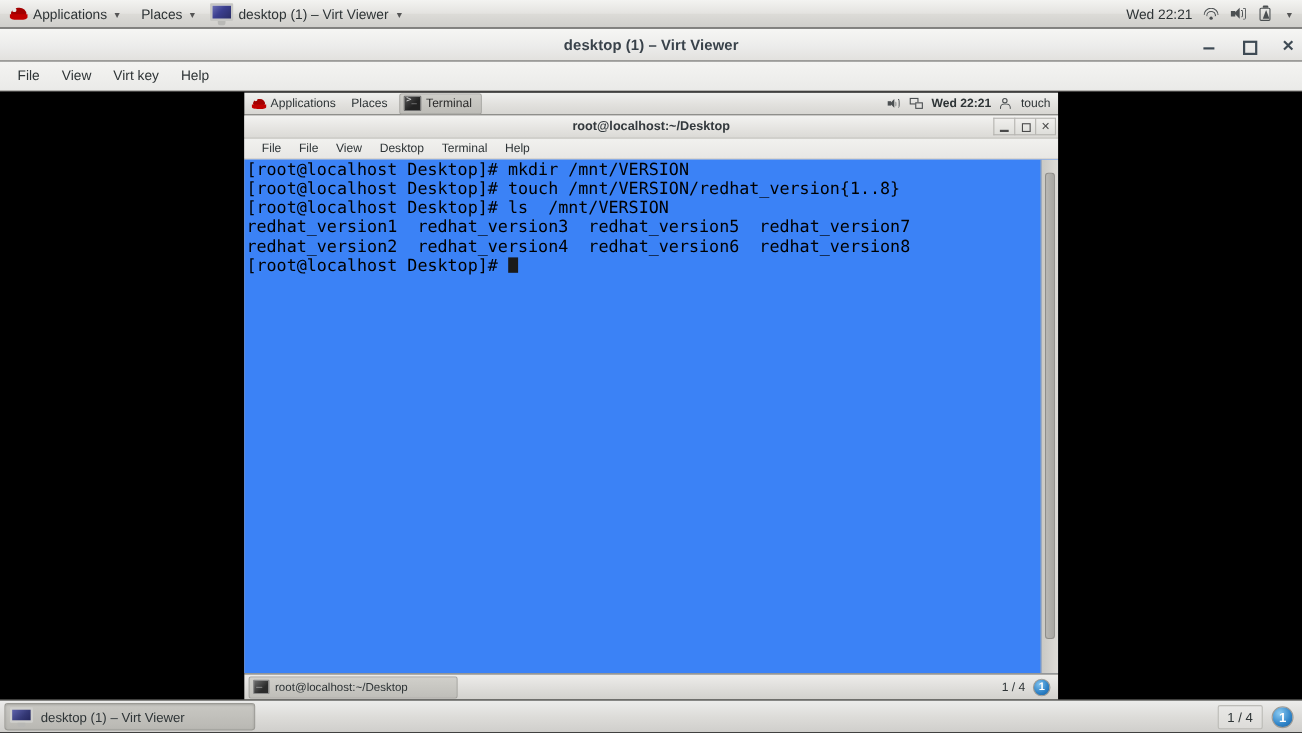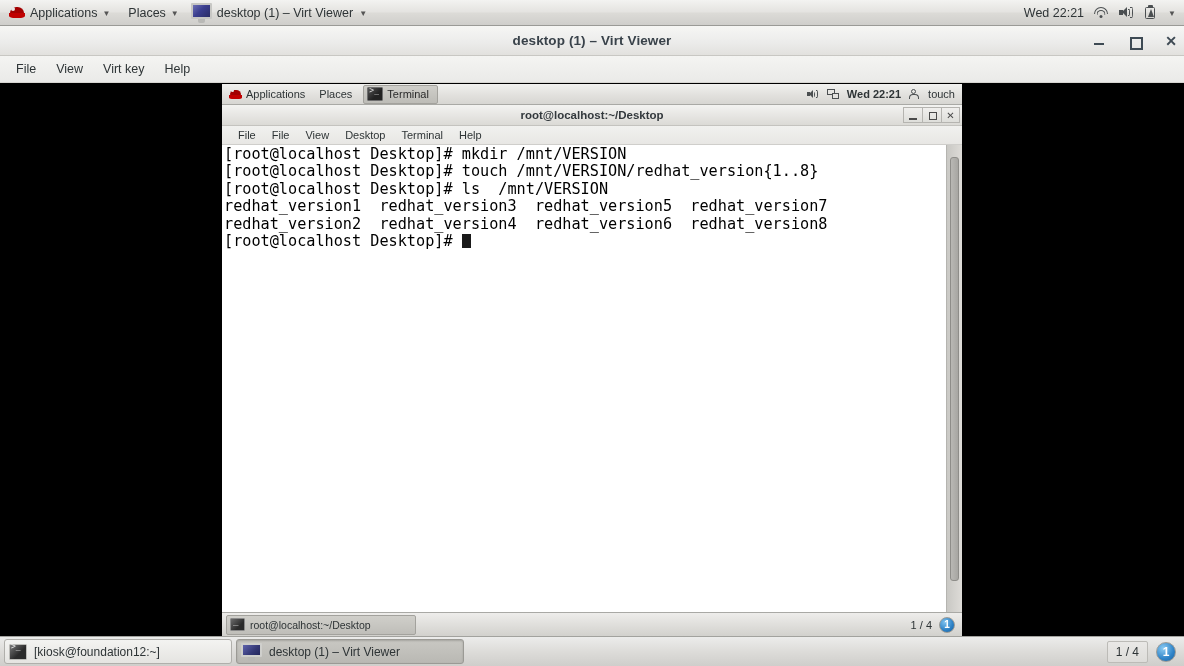--- a/index.html
+++ b/index.html
@@ -195,21 +195,21 @@
   .term-menubar {
     width: 740px; height: 19px;
     background: linear-gradient(to bottom, #f1f1ef 0%, #e8e7e4 100%);
     border-bottom: 1px solid #cfcecb;
     display: flex; align-items: center; padding-left: 8px;
   }
   .term-menubar .tm { padding: 0 8px; font-size: 11px; color: #2e3436; height: 19px; display: flex; align-items: center; }
 
   .term-body {
     position: relative; width: 740px; height: 467px;
-    background: #ffffff; overflow: hidden; padding-left: 41px;
+    background: #3b82f6; overflow: hidden; padding-left: 41px;
   }
   .term-text {
     position: absolute; left: 2px; top: 1px; right: 18px;
     font-family: "DejaVu Sans Mono", monospace;
     font-size: 15.2px; line-height: 17.4px;
     color: #000; white-space: pre;
     letter-spacing: 0px;
   }
   .cursor-blk {
     display: inline-block; width: 9px; height: 14px; background: #1a1a1a;
@@ -464,24 +464,20 @@
           <div class="gt-spacer"></div>
           <div class="gt-pager">1 / 4</div>
           <div class="gt-circle">1</div>
         </div>
 
       </div>
     </div>
   </div>
 
   <div class="host-taskbar">
-    <div class="ht-btn">
-      <span class="ht-termico"></span>
-      <span>[kiosk@foundation12:~]</span>
-    </div>
     <div class="ht-btn active">
       <span class="ht-monico">
         <span class="scr"></span>
           <span class="std"></span>
       </span>
       <span>desktop (1) – Virt Viewer</span>
     </div>
     <div class="ht-spacer"></div>
     <div class="ht-pager">1 / 4</div>
     <div class="ht-circle">1</div>

